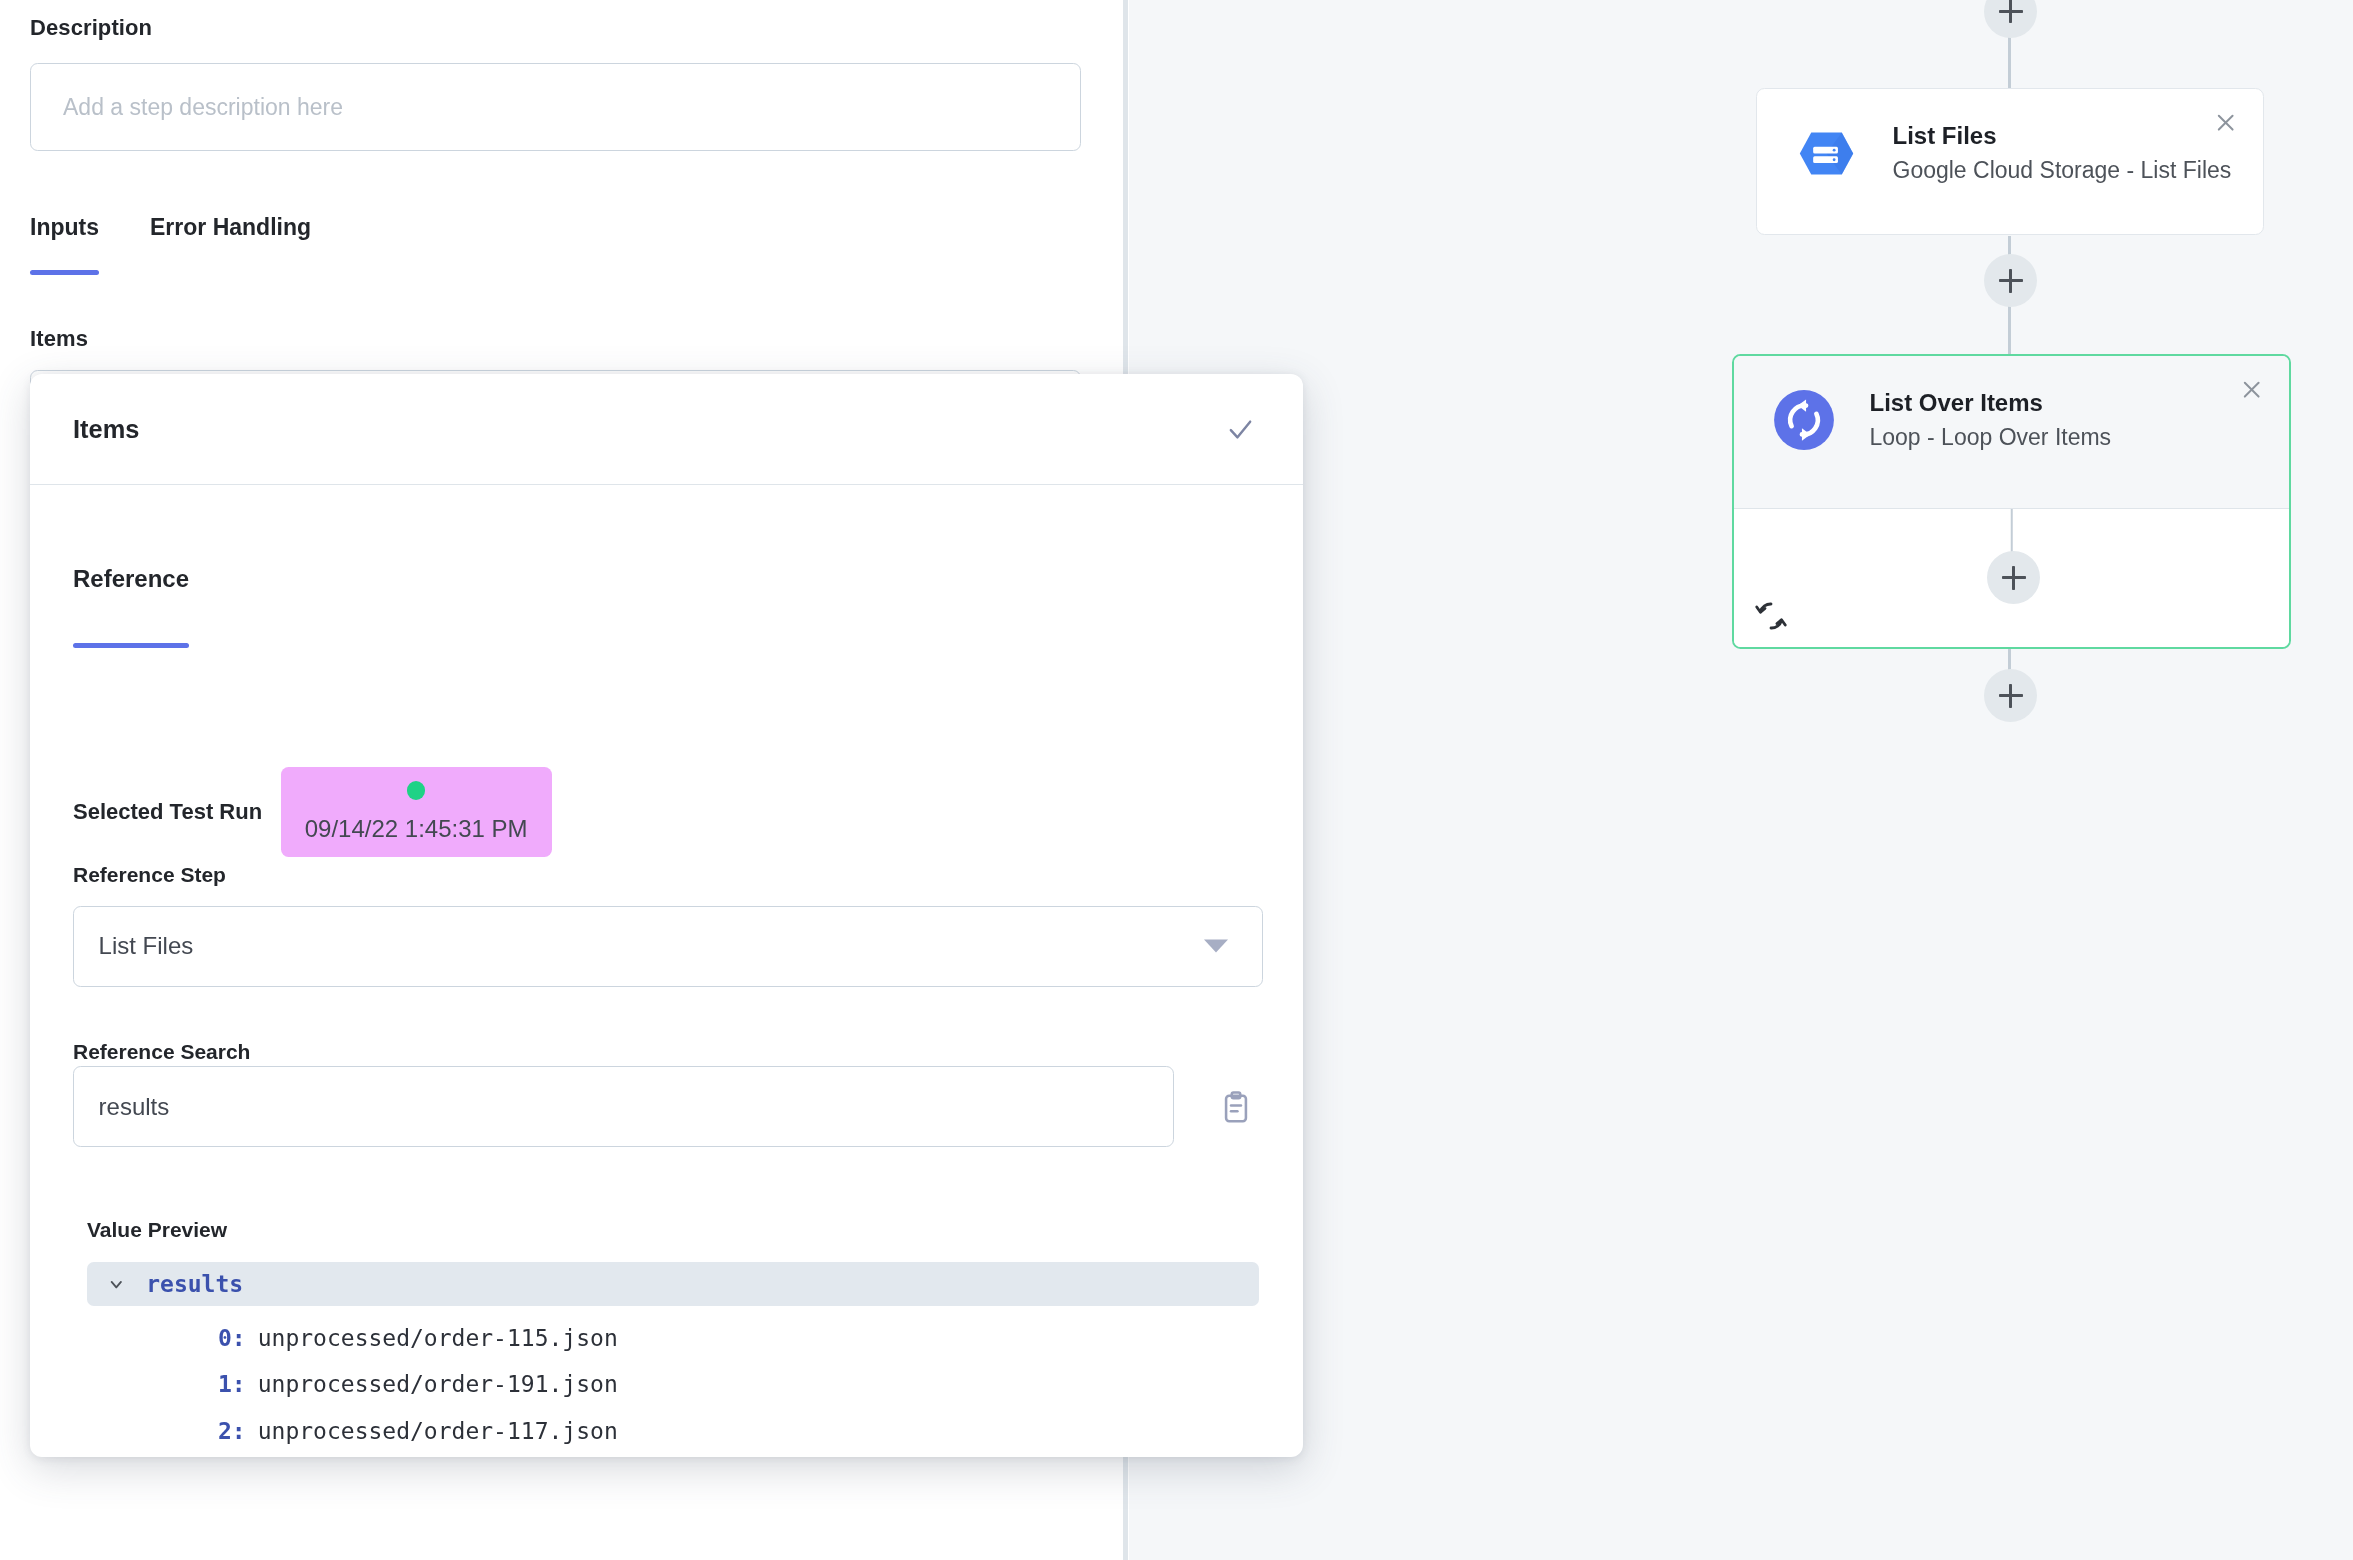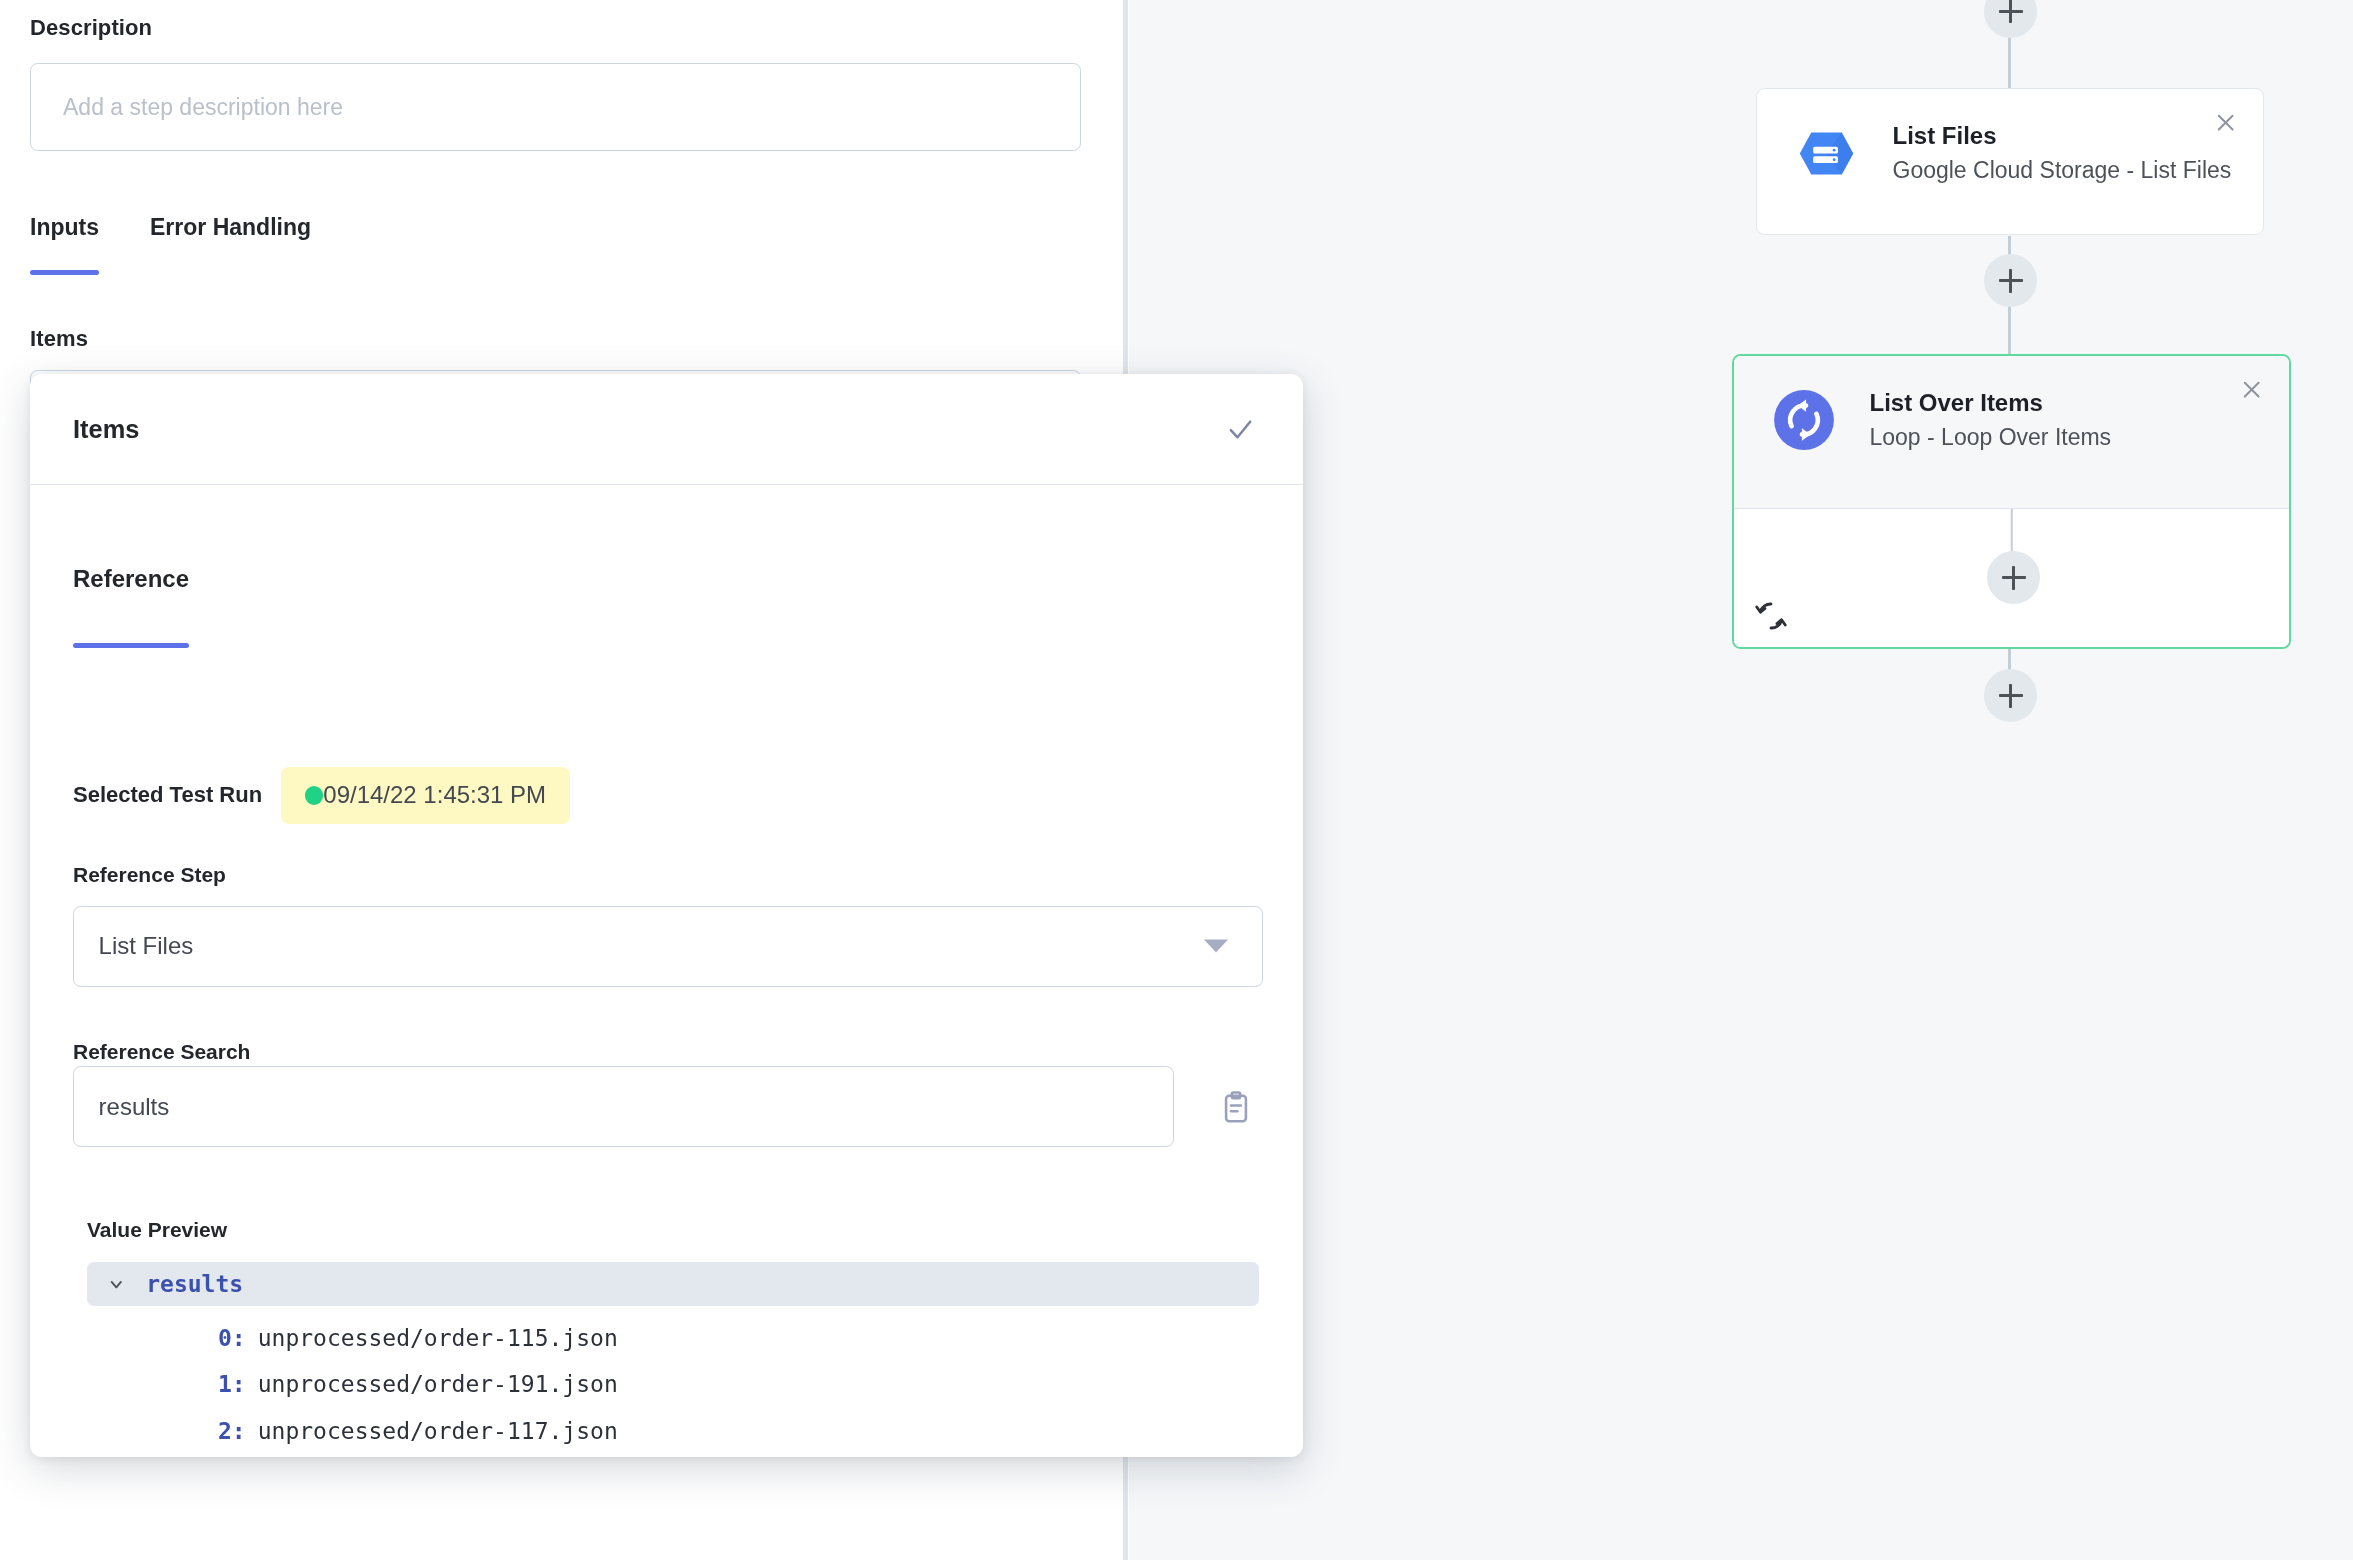--- a/index.html
+++ b/index.html
@@ -155,25 +155,26 @@
   
   .testrun-row {
     position: absolute;
     left: 43px; top: 282px;
     display: flex; align-items: center; gap: 18.6px; justify-content: space-between;
   }
   .testrun-label {
     font-size: 22px; font-weight: 700; color: #23262b;
   }
   .testrun-chip {
-    display: flex; align-items: center; gap: 0;
-    background: #fef9c3;
+    display: flex; align-items: center; gap: 15px;
+    background: #f0abfc;
     border-radius: 7.6px;
     padding: 14.4px 24px;
     cursor: pointer;
+    flex-direction: column;
   }
   .status-dot {
     width: 18.6px; height: 18.6px; border-radius: 50%;
     background: #1fd286;
     flex: 0 0 auto;
   }
   .testrun-text { font-size: 24px; color: #434851; }
 
   
   .sub-label { font-size: 21px; font-weight: 700; color: #23262b; }

